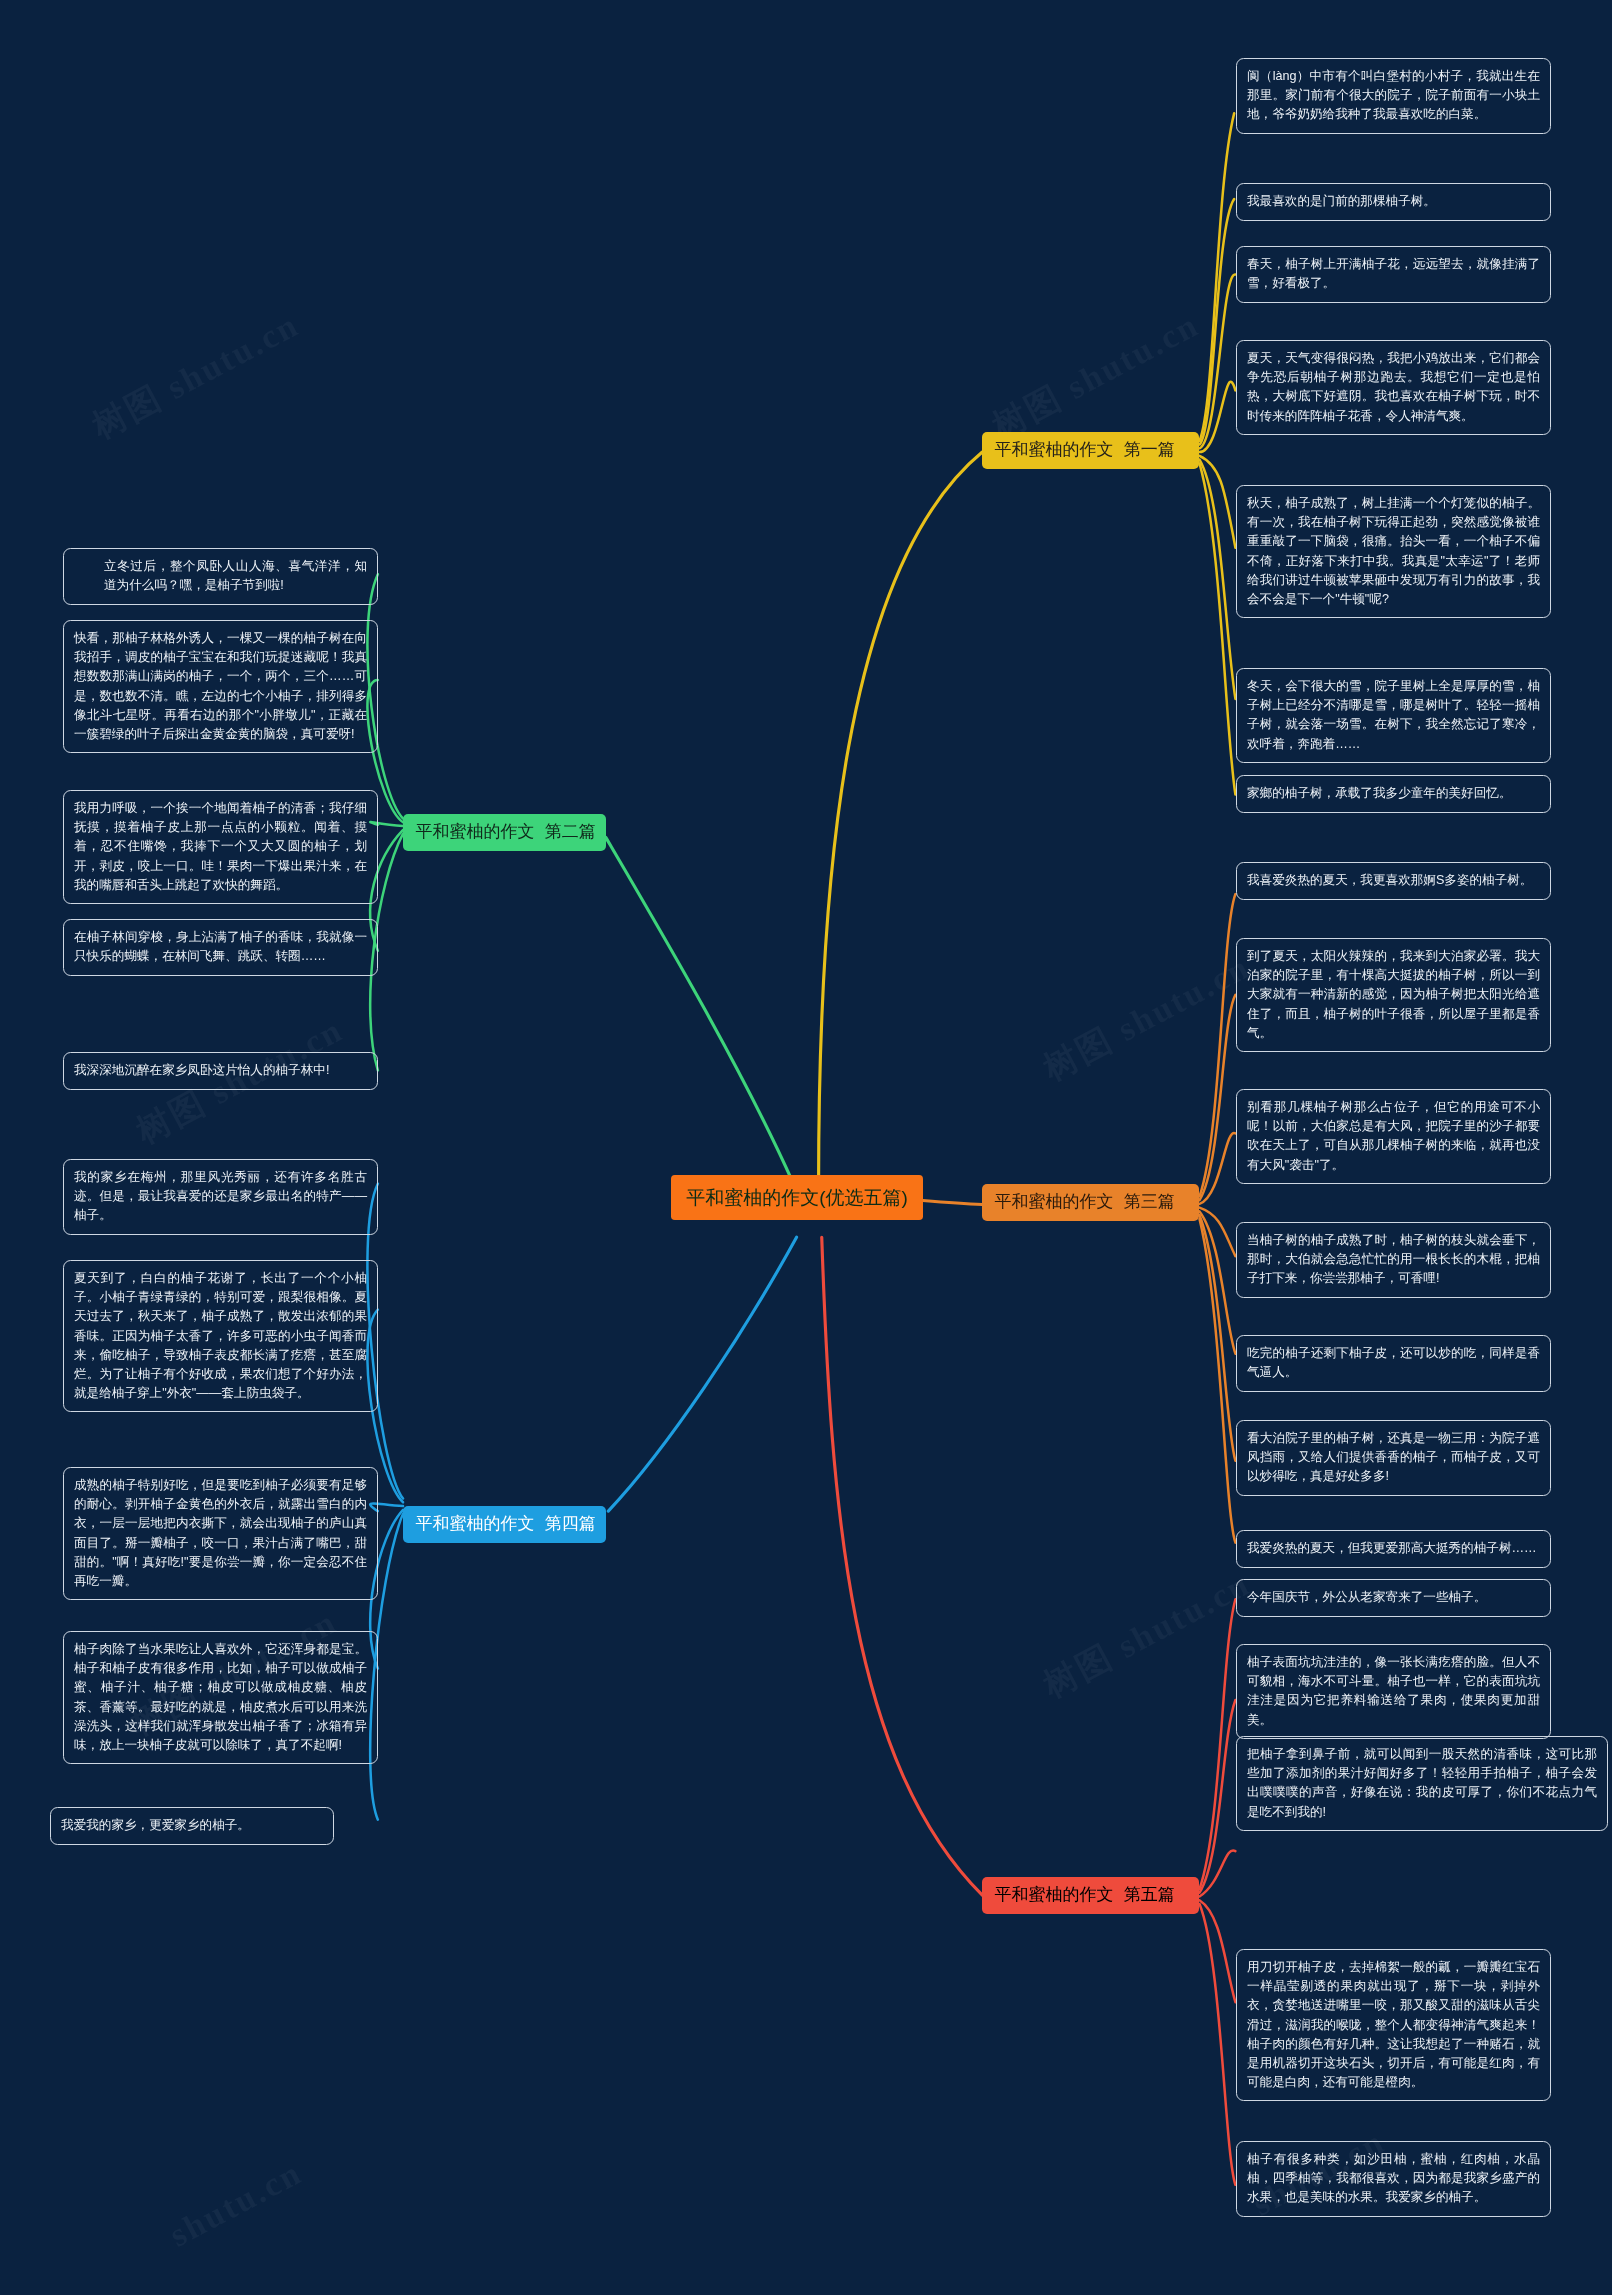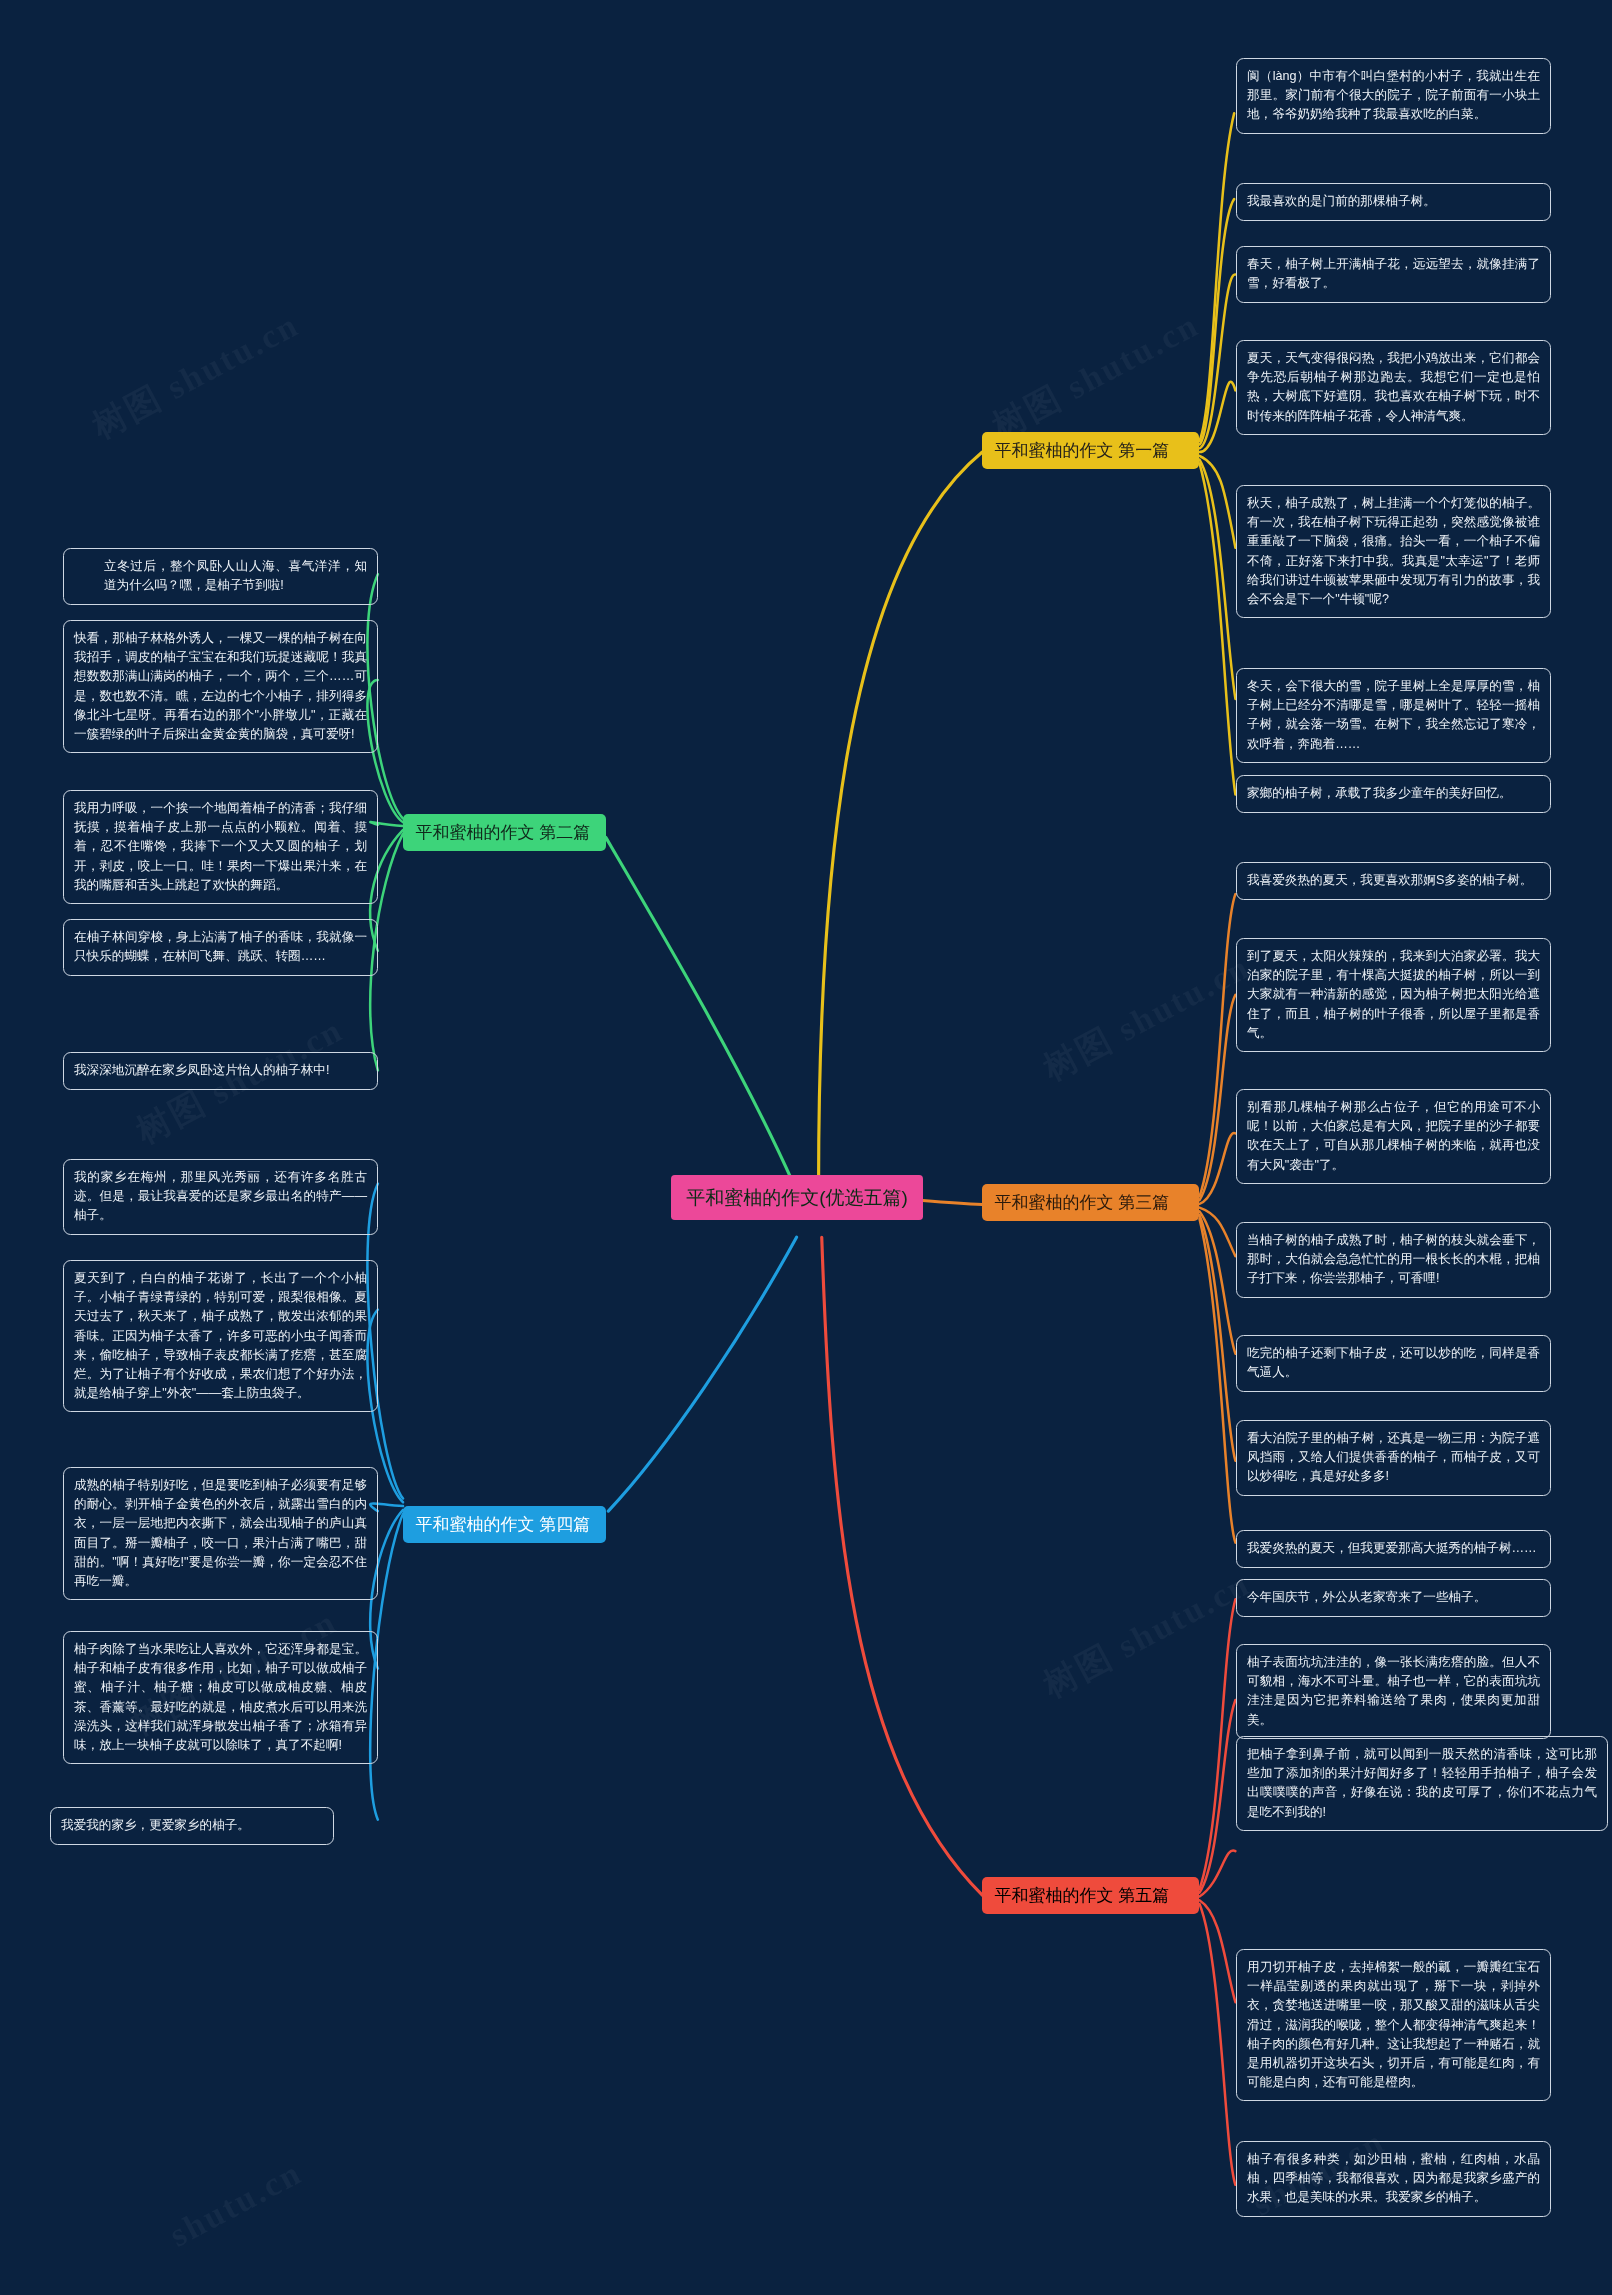--- a/index.html
+++ b/index.html
@@ -48,39 +48,40 @@
     z-index: 2;
   }
 
   .node {
     position: absolute;
     box-sizing: border-box;
   }
 
   
   .root-node {
-    background: #ec4899;
+    background: #f97316;
     color: #0c2b16;
     border-radius: 3.8px;
     font-size: 19px;
     line-height: 1.45;
     text-align: center;
     padding: 8.8px 11.3px;
     font-weight: 400;
   }
 
   
   .branch-node {
     border-radius: 5px;
     font-size: 17px;
     line-height: 1.3;
     padding: 7.6px 12.6px;
     text-align: left;
     white-space: nowrap;
     font-weight: 400;
+    font-family: Liberation Mono, monospace;
   }
   .branch-yellow { background: #e8c01a; color: #25221a; }
   .branch-green  { background: #3dd47a; color: #10291b; }
   .branch-orange { background: #e8822a; color: #2a1a0c; }
   .branch-blue   { background: #1e9ee0; color: #ffffff; }
   .branch-red    { background: #ef4b3c; color: #000000; }
 
   
   .leaf-node {
     border: 1.3px solid #cfd8e3;

